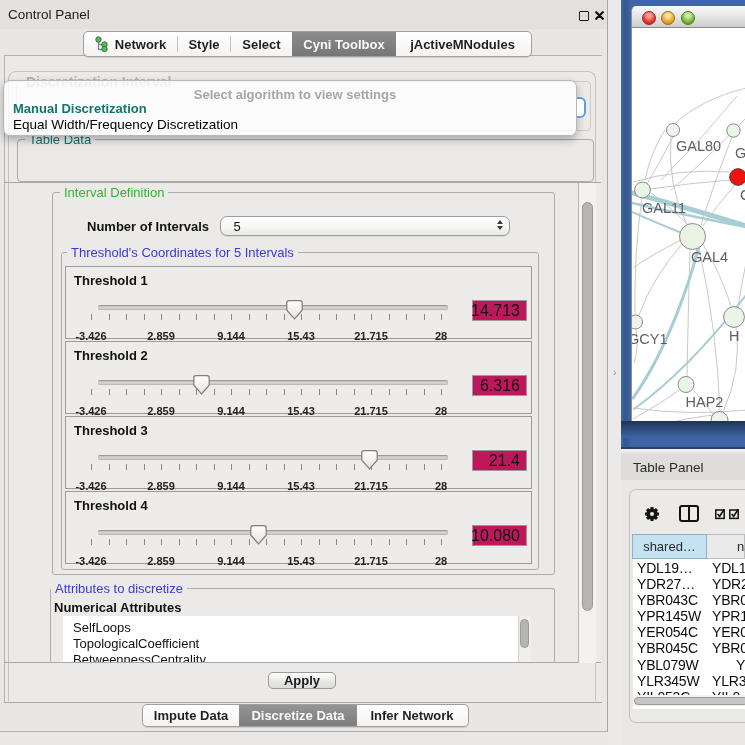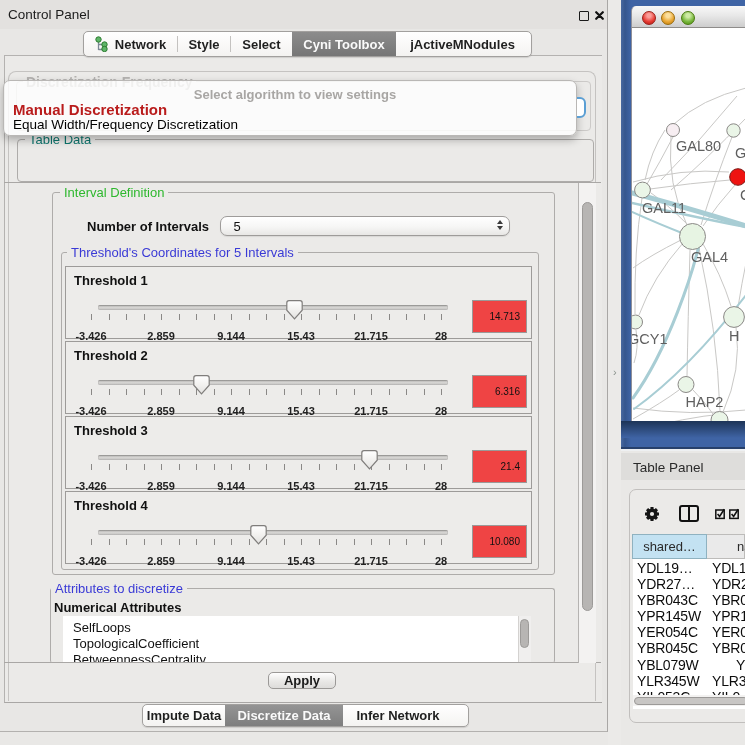--- a/index.html
+++ b/index.html
@@ -31,21 +31,21 @@
 .gtitle{position:absolute;font-size:13px;background:#ebeae8;padding:0 4px;white-space:nowrap;}
 
 .tpanel{position:absolute;left:65px;width:467px;height:72.5px;background:#edecea;border:1px solid #9d9b99;box-sizing:border-box;}
 .tpanel .tname{position:absolute;left:8px;top:6px;font-weight:bold;font-size:13px;color:#111;}
 .track{position:absolute;left:31.5px;top:38px;width:350px;height:5px;background:linear-gradient(#8f8d8b,#d8d7d5 40%,#c4c3c1);border-radius:2px;box-shadow:inset 0 0 0 0.5px #88868460;}
 .ticks{position:absolute;left:0;top:47px;height:7px;width:467px;}
 .tick{position:absolute;width:1px;height:6px;background:#8a8886;top:0;}
 .slabels{position:absolute;top:54px;left:0;width:467px;height:12px;font-size:11px;font-weight:bold;color:#222;margin-top:9px;}
 .slabels span{position:absolute;transform:translateX(-50%);}
 .thumbsvg{position:absolute;top:33px;}
-.vbox{position:absolute;left:406px;top:33px;width:55px;height:33px;background:#ef4444;border:1px solid #9b9998;box-sizing:border-box;font-size:10px;color:#111;display:flex;align-items:center;justify-content:flex-end;padding-right:6px;}
+.vbox{position:absolute;left:406px;top:33px;width:55px;height:21px;background:#be185d;border:1px solid #9b9998;box-sizing:border-box;font-size:16px;color:#111;display:flex;align-items:center;justify-content:flex-end;padding-right:6px;}
 
 .sbtrack{position:absolute;background:#f3f2f1;}
 .sbthumb{position:absolute;background:#b7b5b3;border:1px solid #9c9a98;border-radius:6px;box-sizing:border-box;}
 
 #bluewin{left:621px;top:0;width:124px;height:450px;background:linear-gradient(90deg,#49699f 0px,#35568e 4px,#3f64a5 10px);}
 #nettitle{left:631px;top:6px;width:114px;height:22px;border-left:1px solid #90909a;box-sizing:border-box;background:linear-gradient(#f8f8f8,#e8e8e8 45%,#cdcdcd);border-top-left-radius:5px;border-bottom:1px solid #8e8c8a;}
 .light{position:absolute;top:11px;width:12px;height:12px;border-radius:50%;}
 #canvas{left:631px;top:28px;width:114px;height:393px;background:#ffffff;overflow:hidden;border-left:1px solid #8f8f98;box-sizing:border-box;}
 #shadowband{left:621px;top:421px;width:124px;height:17px;background:linear-gradient(#1d3457,#3f64a5);}
 #dock{left:621px;top:451px;width:124px;height:294px;background:#e9e8e6;}
@@ -80,29 +80,29 @@
       Network</div>
     <div class="tsep"></div>
     <div class="tab" style="width:52px;">Style</div>
     <div class="tsep"></div>
     <div class="tab" style="width:61px;">Select</div>
     <div class="tab sel" style="width:104px;">Cyni Toolbox</div>
     <div class="tab" style="width:133px;">jActiveMNodules</div>
   </div>
 
   <div class="grp" style="left:16px;top:81px;width:573px;height:48px;border-color:#cccac8;border-radius:4px;"></div>
-  <div class="lbl" style="left:23px;top:74px;font-size:14px;font-weight:bold;color:#b4b2b0;background:#ebeae8;padding:0 3px;">Discretization Frequency</div>
+  <div class="lbl" style="left:23px;top:74px;font-size:14px;font-weight:bold;color:#b4b2b0;background:#ebeae8;padding:0 3px;">Discretization Interval</div>
 
   <div class="abs" style="left:577px;top:95px;width:11px;height:26px;overflow:hidden;z-index:45;">
     <div class="abs" style="left:-22px;top:1.5px;width:31px;height:21px;border-radius:6px;background:#fff;border:2.5px solid #5b9fd4;box-sizing:border-box;"></div>
   </div>
 
   <div class="abs" style="left:3px;top:80px;width:574px;height:56px;background:rgba(255,255,255,0.8);border:1px solid #b9b7b5;border-radius:7px;box-sizing:border-box;box-shadow:0 4px 9px rgba(0,0,0,0.28);z-index:40;"></div>
   <div class="lbl" style="left:0;top:87px;width:590px;text-align:center;font-size:13px;font-weight:bold;color:#a8a6a4;z-index:41;">Select algorithm to view settings</div>
-  <div class="lbl" style="left:13px;top:101px;font-size:15px;font-weight:bold;color:#b91c1c;z-index:41;">Manual Discretization</div>
+  <div class="lbl" style="left:13px;top:101px;font-size:13px;font-weight:bold;color:#0f766e;z-index:41;">Manual Discretization</div>
   <div class="lbl" style="left:13px;top:117px;font-size:13.5px;color:#000;z-index:41;">Equal Width/Frequency Discretization</div>
 
   <div class="grp" style="left:17px;top:139px;width:575px;height:41px;border-radius:4px;"></div>
   <div class="gtitle" style="left:25px;top:132px;background:#ebeae8;color:#0f766e;">Table Data</div>
 
   <div class="abs" style="left:4px;top:182px;width:597px;height:481px;border-top:1px solid #a9a7a5;border-bottom:1px solid #a9a7a5;box-sizing:border-box;"></div>
 
   <div class="grp" style="left:52px;top:192px;width:501px;height:381px;"></div>
   <div class="gtitle" style="left:60px;top:185px;color:#2eb82e;">Interval Definition</div>
   <div class="lbl" style="left:87px;top:218.5px;font-size:13px;font-weight:bold;color:#111;">Number of Intervals</div>
@@ -311,21 +311,21 @@
     <div class="abs" style="left:455px;top:0;width:13px;height:46px;background:#f0efee;border-left:1px solid #d4d2d0;"></div>
     <div class="sbthumb" style="left:457px;top:3px;width:9px;height:29px;"></div>
   </div>
 
   <div class="sbtrack" style="left:578px;top:183px;width:18px;height:480px;border-left:1px solid #b5b3b1;box-sizing:border-box;"></div>
   <div class="sbthumb" style="left:582px;top:202px;width:11px;height:409px;"></div>
 
   <div class="abs" style="left:268px;top:672px;width:68px;height:17px;background:linear-gradient(#fefefe,#e9e8e6 55%,#dddcda);border:1px solid #9b9997;border-radius:5px;box-sizing:border-box;display:flex;align-items:center;justify-content:center;font-size:13px;font-weight:bold;color:#1a1a1a;">Apply</div>
 
   <div id="bottabs" class="abs tabbar">
-    <div class="tab" style="width:82px;">Impute Data</div>
+    <div class="tab" style="width:96px;">Impute Data</div>
     <div class="tab sel" style="width:118px;background:linear-gradient(#949494,#7e7e7e);">Discretize Data</div>
     <div class="tab" style="width:110px;">Infer Network</div>
   </div>
 </div>
 
 <div class="abs" style="left:608px;top:0;width:13px;height:745px;background:#ebeae8;"></div>
 <div class="lbl" style="left:613px;top:366px;font-size:11px;color:#8a938c;">›</div>
 
 <div id="bluewin" class="abs"></div>
 <div id="nettitle" class="abs"></div>

